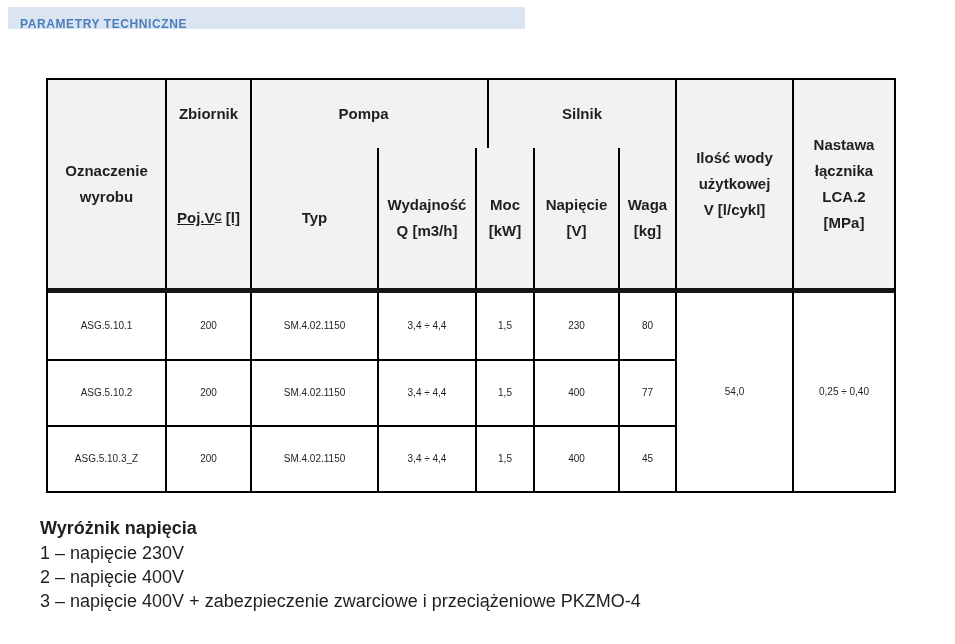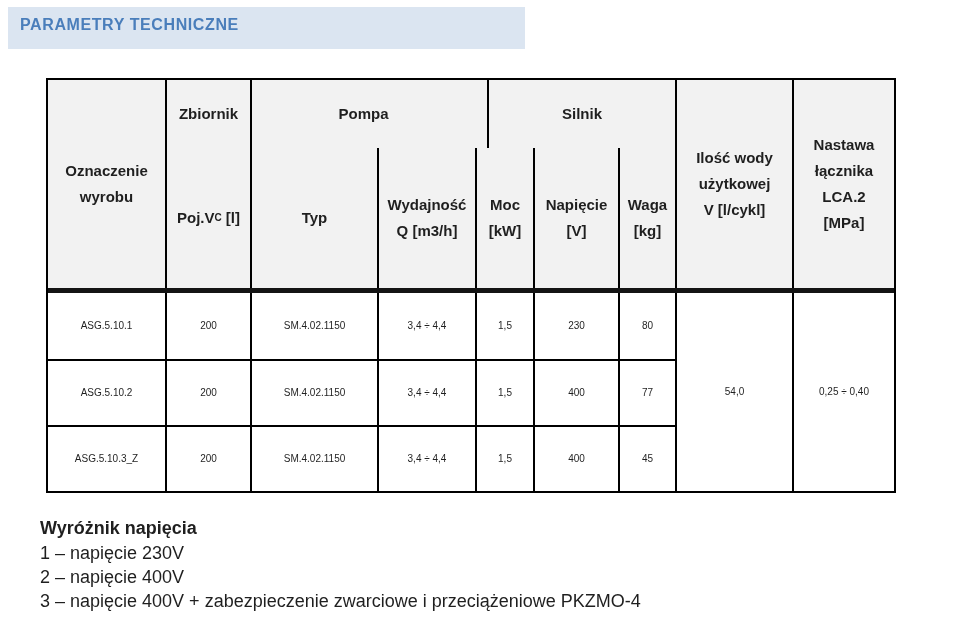--- a/index.html
+++ b/index.html
@@ -11,24 +11,24 @@
     background: #ffffff;
     font-family: "Liberation Sans", sans-serif;
     color: var(--text, #1f1f1f);
     overflow: hidden;
   }
 
   
   .title-bar {
     position: absolute;
     left: 8px; top: 7px;
-    width: 517px; height: 42px;
+    width: 517px; height: 22px;
     background: var(--title-bg, #dbe5f1);
     color: var(--title-text, #4a7ebb);
-    font-size: 16px;
+    font-size: 12px;
     font-weight: bold;
     letter-spacing: 0.6px;
     line-height: 35px;
     padding-left: 12px;
   }
 
   
   .ptable {
     position: absolute;
     left: 46px; top: 78px;
@@ -73,21 +73,21 @@
   .gsilnik { grid-column: 5 / 8; grid-row: 1; margin-left: 12px; }
 
   
   .stacked { justify-content: flex-start; }
   .group-part {
     height: 68px; width: 100%;
     display: flex; align-items: center; justify-content: center;
   }
   .sub-part {
     flex: 1; width: 100%;
-    display: flex; align-items: center; justify-content: center;
+    display: flex; align-items: center; justify-content: center; text-decoration: underline;
   }
   sub { font-size: 10px; line-height: 0; }
   .sfx { margin-left: 4px; }
   .hline { display: block; }
 
   
   .notes {
     position: absolute;
     left: 40px; top: 516px;
     font-size: 18px;

